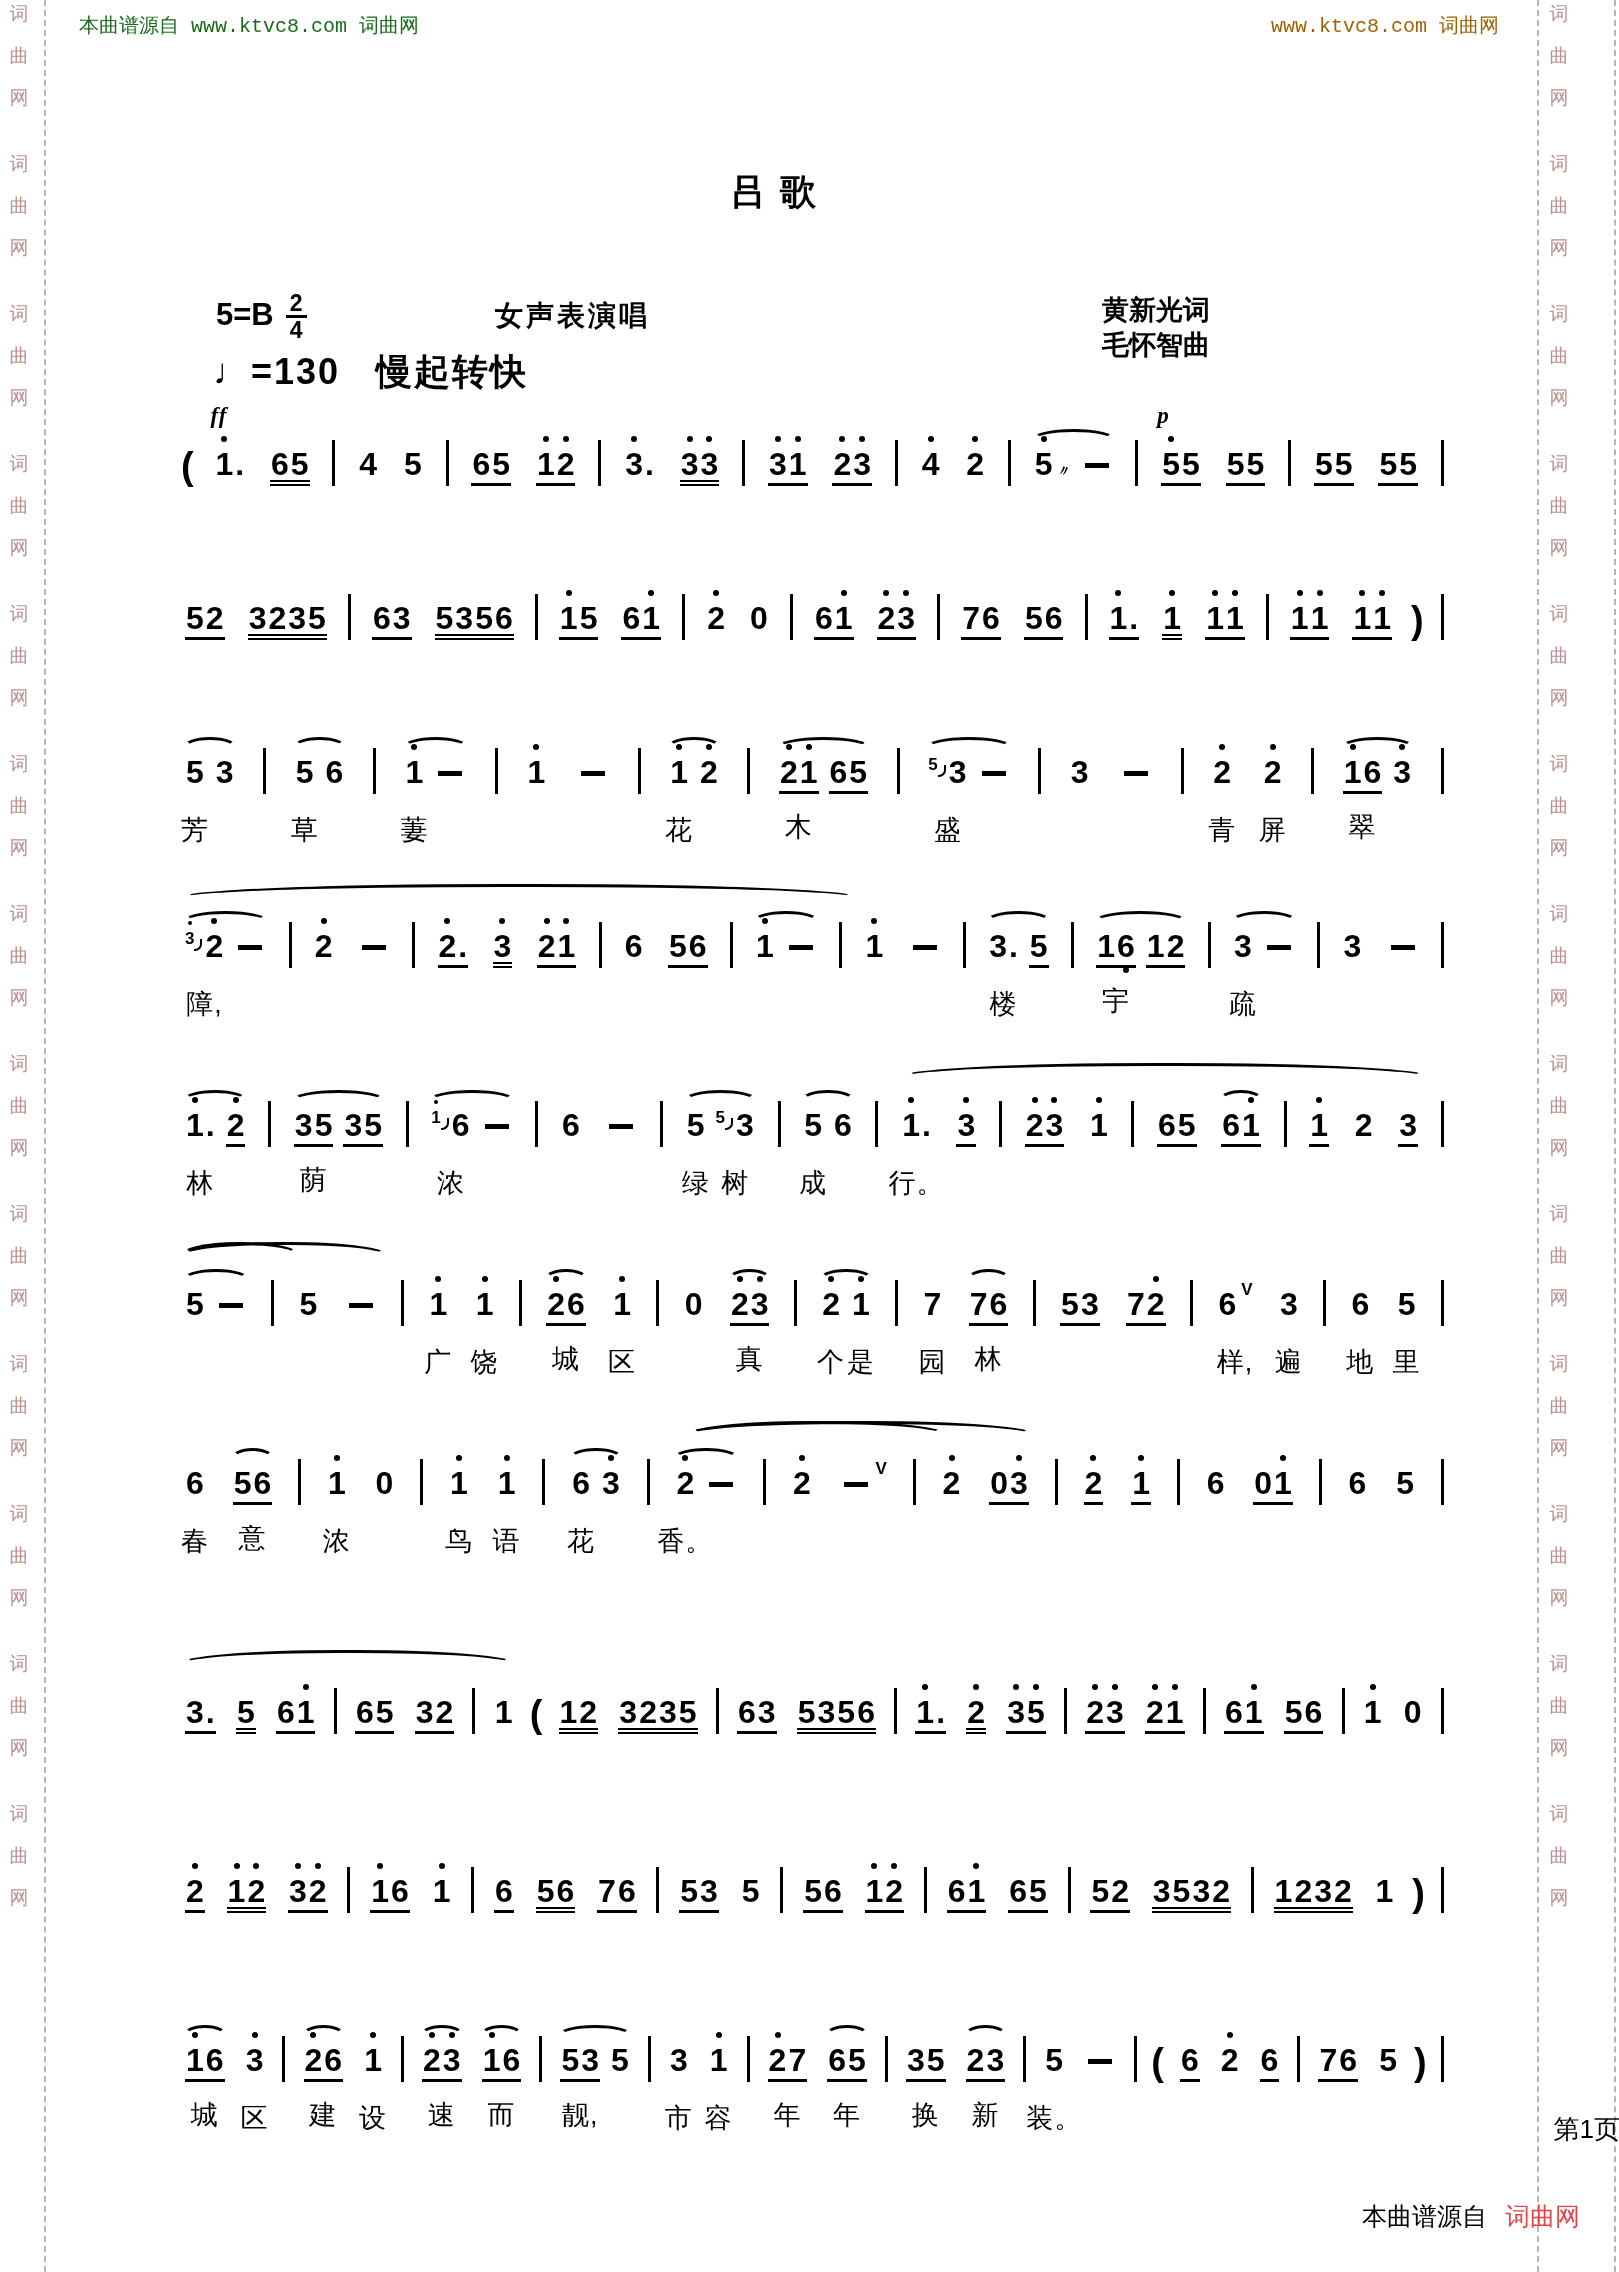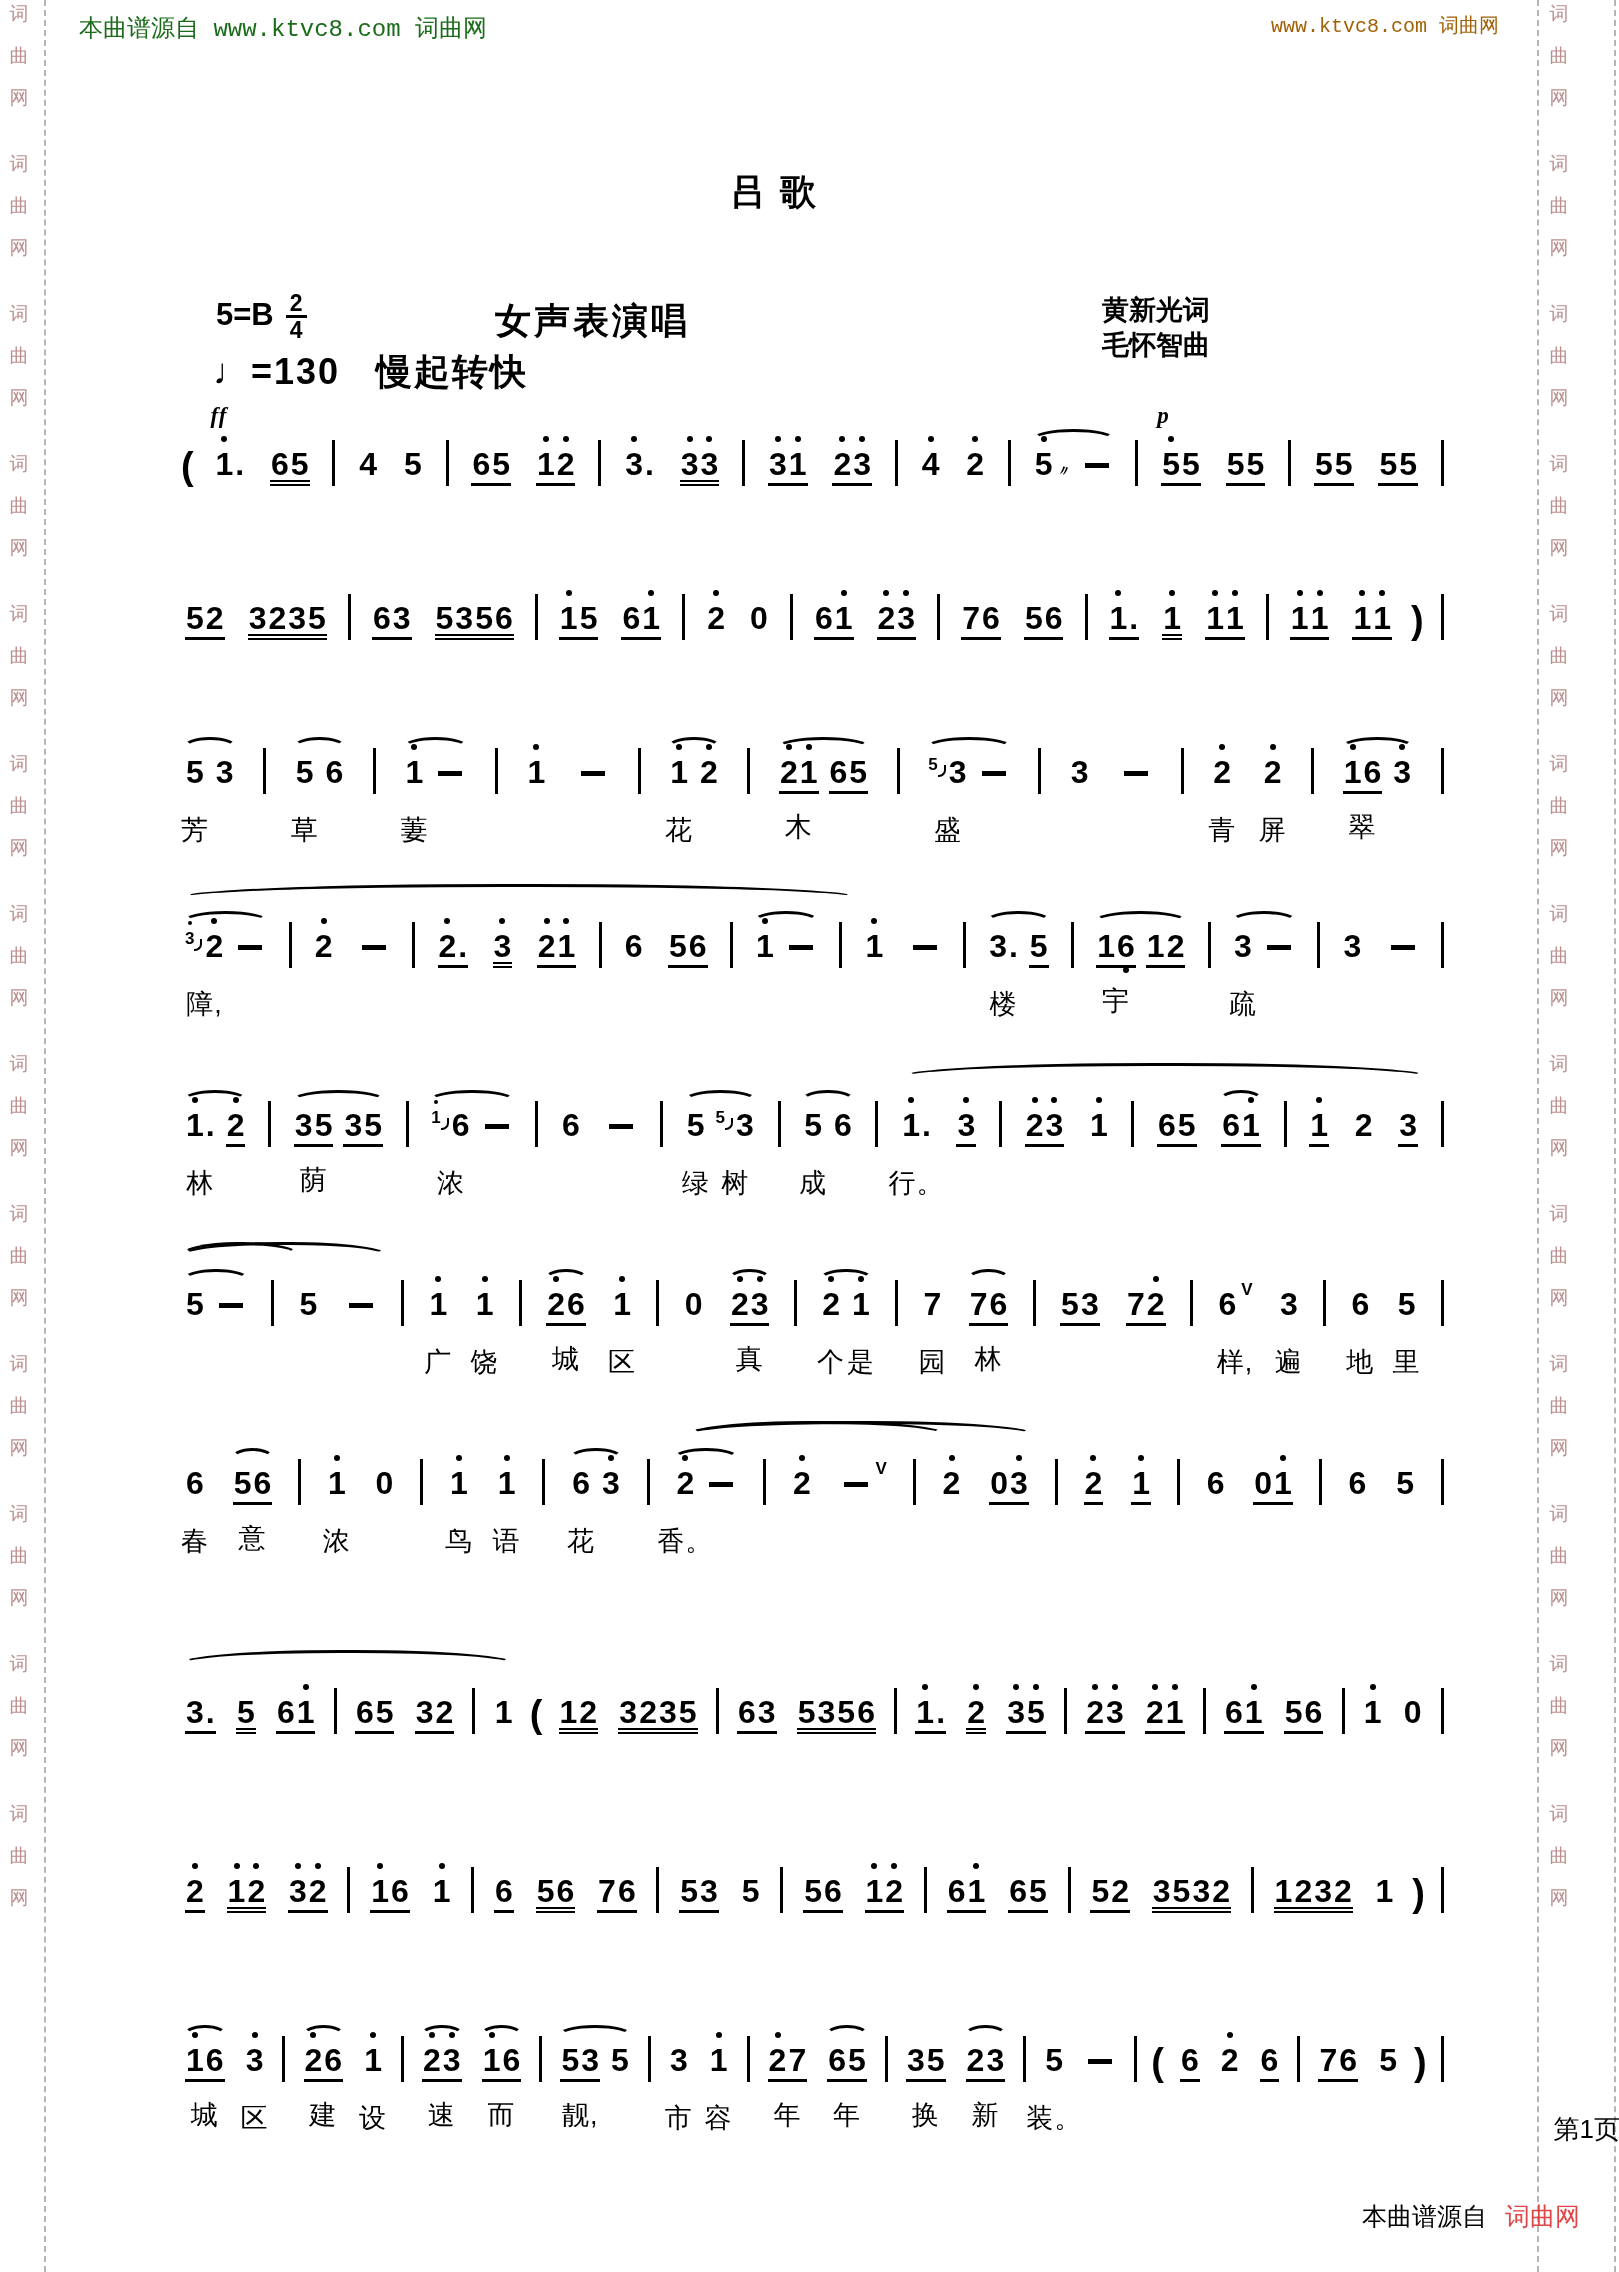--- a/index.html
+++ b/index.html
@@ -8,29 +8,29 @@
   
   .wmcol{position:absolute;top:4px;width:26px;text-align:center;font-size:19px;
          line-height:1;color:var(--wm,#bb8f8f);}
   .wmcol .wmch{margin-bottom:23px;}
   .wmcol .wmgap{height:24px;}
   .wm-left{left:6px;}
   .wm-right{left:1546px;}
   .vdash{position:absolute;top:0;bottom:0;border-left:2px dashed #b5b5b5;}
   .vd1{left:44px;} .vd2{left:1537px;} .vd3{left:1614px;}
   
-  .hdr-left{position:absolute;left:79px;top:12px;font-size:24px;color:var(--green,#1a6b1a);
+  .hdr-left{position:absolute;left:79px;top:12px;font-size:20px;color:var(--green,#1a6b1a);
             font-family:"Liberation Mono",monospace;}
   .hdr-right{position:absolute;right:121px;top:12px;font-size:20px;color:#a16207;
              font-family:"Liberation Mono",monospace;}
   .title{position:absolute;left:0;right:0;top:83px;text-align:center;font-size:54px;
          font-weight:900;letter-spacing:7px;}
   .subtitle{position:absolute;left:0;right:0;top:168px;text-align:center;font-size:36px;
             font-weight:700;letter-spacing:14px;transform:translateX(-30px);}
-  .perf{position:absolute;left:495px;top:297px;font-size:36px;font-weight:700;letter-spacing:3px;}
+  .perf{position:absolute;left:495px;top:297px;font-size:28px;font-weight:700;letter-spacing:3px;}
   .credits{position:absolute;left:1102px;top:293px;font-size:27px;font-weight:700;line-height:1.3;}
   .keysig{position:absolute;left:216px;top:291px;font-size:31px;font-weight:900;}
   .frac{display:inline-block;vertical-align:middle;text-align:center;font-size:23px;
         font-weight:900;margin-left:12px;line-height:1.05;}
   .fn{display:block;border-bottom:3px solid #000;padding:0 4px;}
   .fd{display:block;}
   .tempo{position:absolute;left:213px;top:348px;font-size:36px;font-weight:700;letter-spacing:2px;}
   .footer-page{position:absolute;left:0;right:0;top:2112px;text-align:right;font-size:26px;}
   .footer-src{position:absolute;right:40px;top:2200px;font-size:25px;}
   .footer-src .brand{color:var(--red,#e04848);margin-left:18px;}

